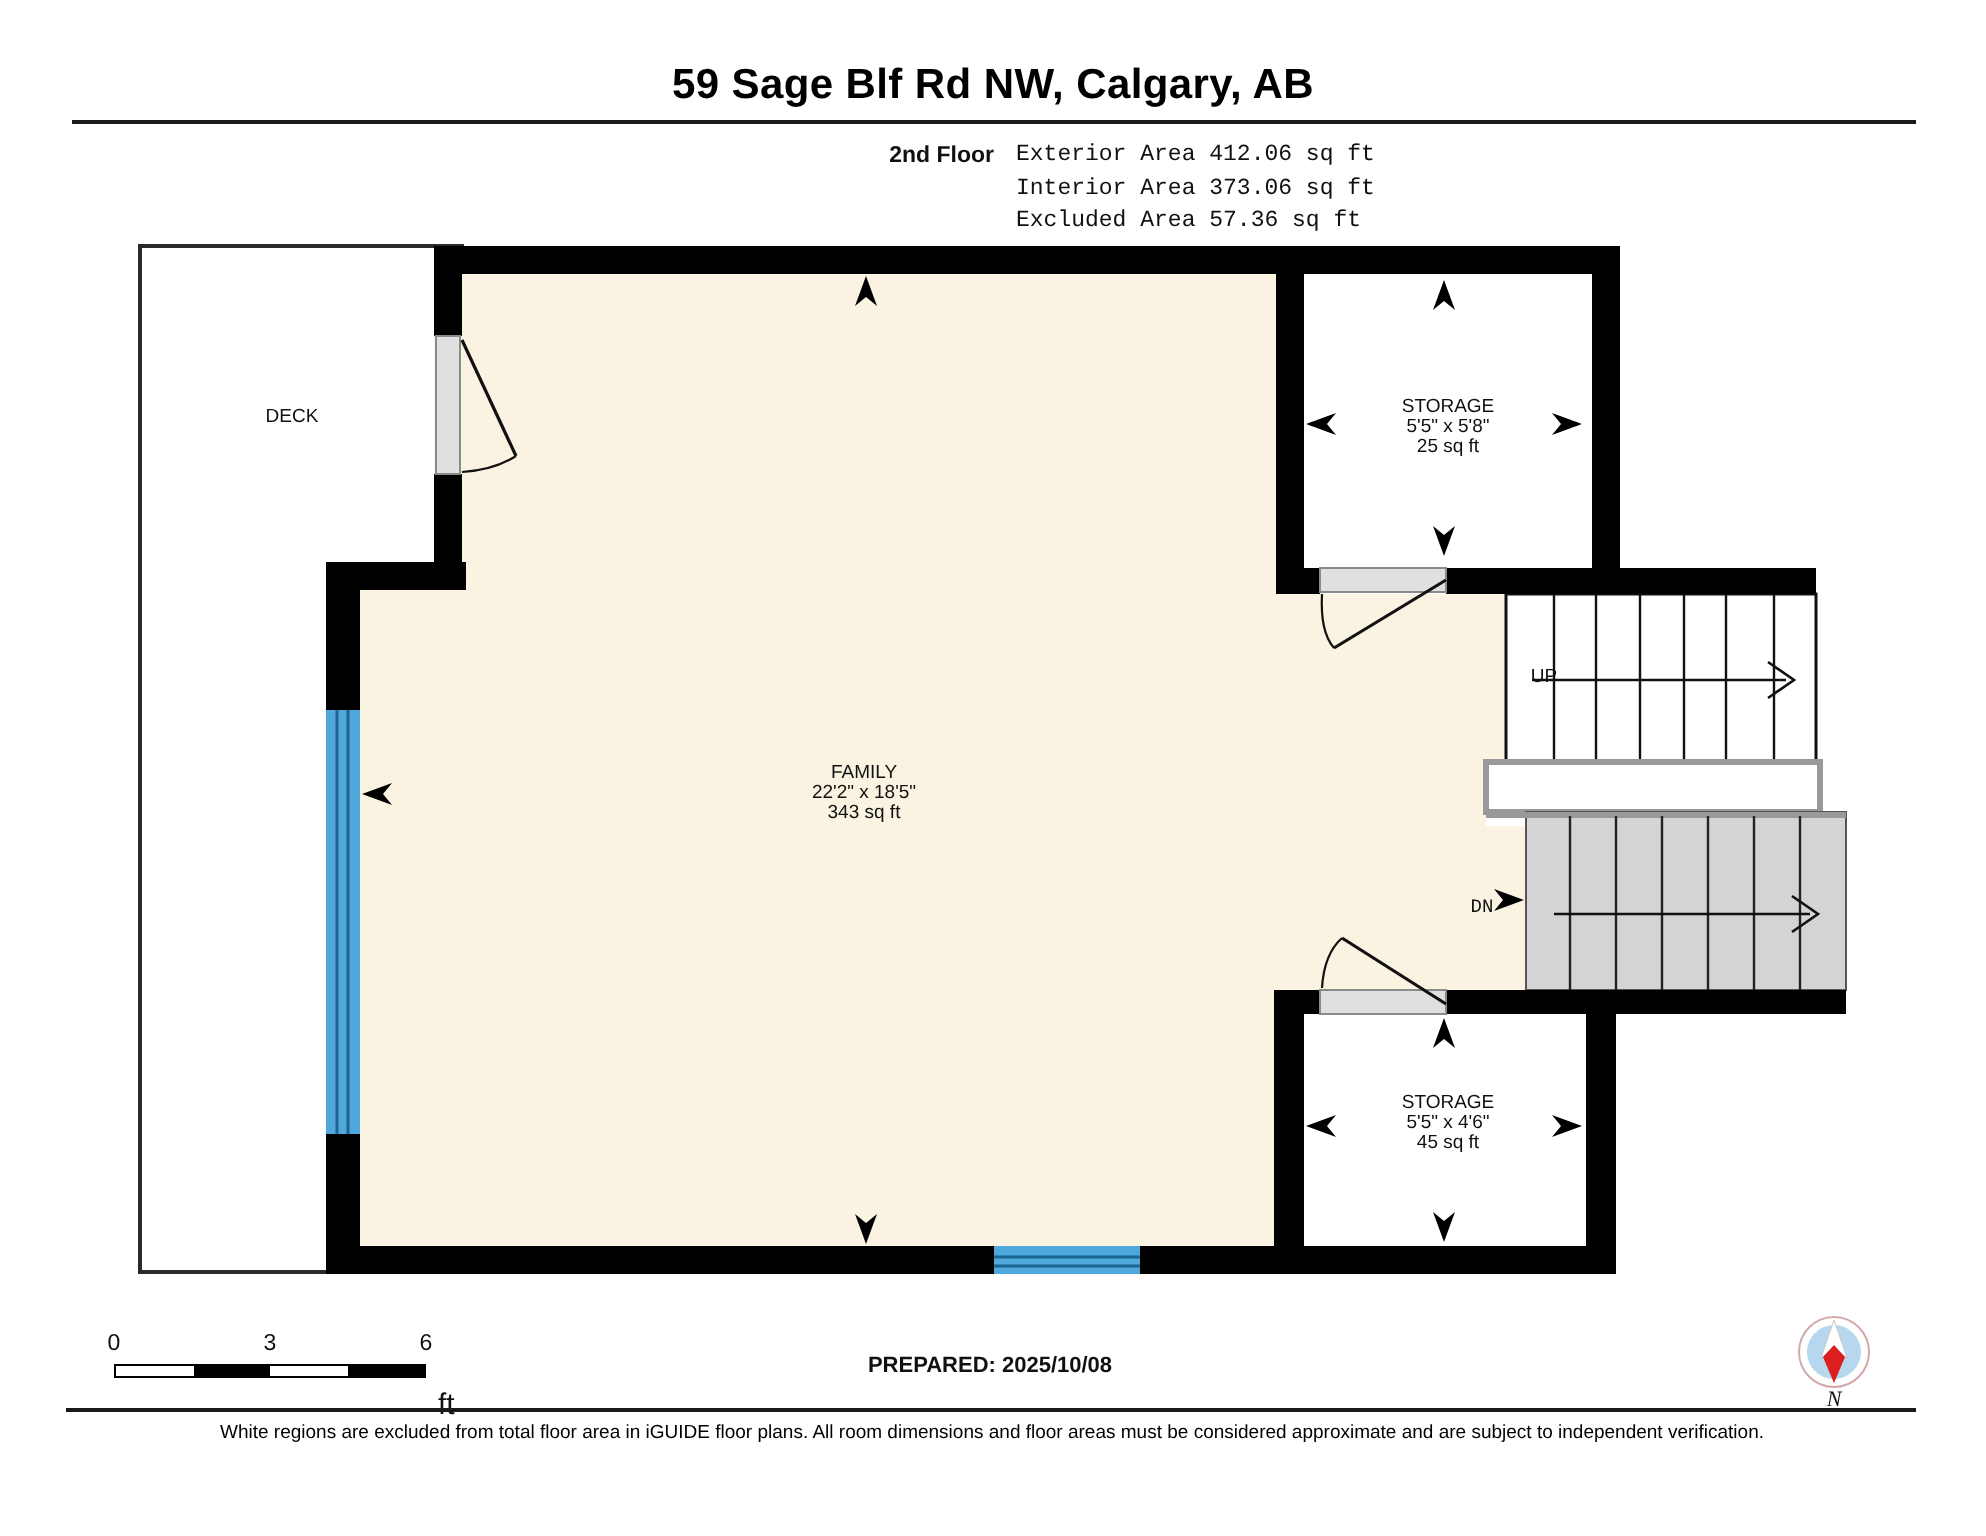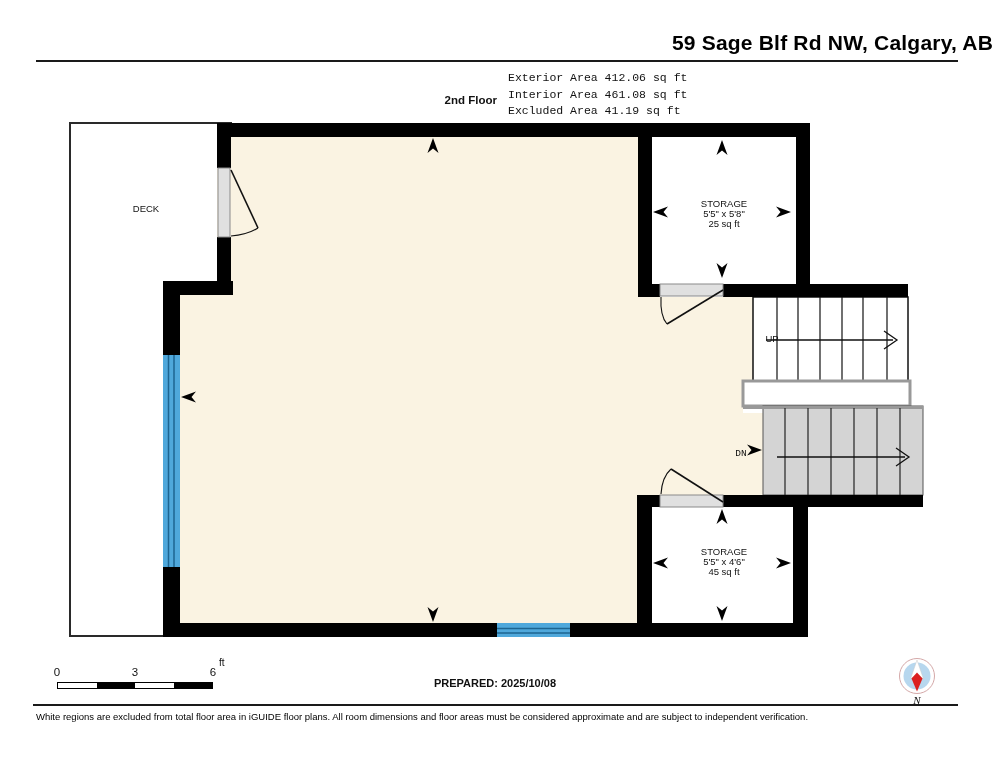--- a/index.html
+++ b/index.html
@@ -3,29 +3,29 @@
 <meta charset="utf-8">
 <style>
   html,body{margin:0;padding:0;background:#e9e9e9;}
   .page{
     position:relative;width:993px;height:768px;background:#ffffff;
     font-family:"Liberation Sans",sans-serif;color:#111;overflow:hidden;
     margin:0 auto;
   }
   .abs{position:absolute;}
   .title{
-    top:31px;left:0;width:100%;text-align:right;
+    top:31px;left:0;width:100%;text-align:center;
     font-size:21px;font-weight:bold;letter-spacing:.2px;color:#000;
   }
   .rule{height:2px;background:#1a1a1a;}
   .rule-top{top:60px;left:36px;width:922px;}
   .rule-bottom{top:704px;left:33px;width:925px;}
   .floor-label{
     top:70px;left:297px;width:200px;text-align:right;
-    font-size:11.5px;font-weight:bold;line-height:16.5px;margin-top:22px;
+    font-size:11.5px;font-weight:bold;line-height:16.5px;
   }
   .area-lines{top:70px;left:508px;font-size:11.5px;line-height:16.5px;font-family:Liberation Mono, monospace;}
   .room-label{
     text-align:center;font-size:9.5px;line-height:10px;color:#111;
   }
   .deck-label{top:204px;left:96px;width:100px;}
   .family-label{top:382px;left:362px;width:140px;}
   .storage1-label{top:199px;left:654px;width:140px;}
   .storage2-label{top:547px;left:654px;width:140px;}
   .up-label{top:334px;left:752px;width:40px;font-size:9.5px;}
@@ -33,45 +33,45 @@
   .svg-layer{top:0;left:0;width:993px;height:768px;}
   
   .scale-num{top:666px;width:22px;text-align:center;font-size:11.5px;}
   .scale-bar{
     top:682px;left:57px;width:156px;height:7px;
     border:1px solid #000;display:flex;box-sizing:border-box;
   }
   .scale-seg{flex:1 1 25%;height:100%;}
   .seg-w{background:#ffffff;}
   .seg-b{background:#000000;}
-  .scale-unit{top:657px;left:219px;font-size:10px;}
+  .scale-unit{top:694px;left:219px;font-size:15px;}
   .prepared{
     top:677px;left:395px;width:200px;text-align:center;
     font-size:11px;font-weight:bold;
   }
   .compass-n{
     top:694px;left:907px;width:20px;text-align:center;
     font-family:"Liberation Serif",serif;font-style:italic;font-size:11px;
   }
   .disclaimer{
-    top:711px;left:36px;width:920px;font-size:9.5px;color:#000;
+    top:711px;left:36px;width:920px;font-size:9.5px;color:#000;text-align:center;
   }
 </style>
 </head>
 <body>
 
 <div class="page">
 
   <div class="abs title">59 Sage Blf Rd NW, Calgary, AB</div>
   <div class="abs rule rule-top"></div>
   <div class="abs floor-label">2nd Floor</div>
   <div class="abs area-lines">
     <div>Exterior Area 412.06 sq ft</div>
-    <div>Interior Area 461.08 sq ft</div>
-    <div>Excluded Area 41.19 sq ft</div>
+    <div>Interior Area 373.06 sq ft</div>
+    <div>Excluded Area 57.36 sq ft</div>
   </div>
 
   <svg class="abs svg-layer" viewBox="0 0 993 768" xmlns="http://www.w3.org/2000/svg">
 
     <rect x="70" y="123" width="161" height="513" fill="#ffffff" stroke="#2a2a2a" stroke-width="2"></rect>
 
     <g fill="#faf3e2">
       <rect x="217" y="123" width="435" height="514"></rect>
       <rect x="163" y="281" width="54" height="356"></rect>
       <rect x="638" y="297" width="115" height="85"></rect>
@@ -183,20 +183,25 @@
     <g>
       <circle cx="917" cy="676" r="17.5" fill="#ffffff" stroke="#d4a8a8" stroke-width="1"></circle>
       <circle cx="917" cy="676" r="13.5" fill="#b7d7ee"></circle>
       <polygon points="917,660 923.5,679 917,674.5 910.5,679" fill="#ffffff" stroke="#c9c9c9" stroke-width="0.5"></polygon>
       <polygon points="917,672.5 922.5,678.5 917,691.5 911.5,678.5" fill="#db1f1f"></polygon>
     </g>
   </svg>
 
   <div class="abs room-label deck-label">DECK</div>
 
+  <div class="abs room-label family-label">
+    <div>FAMILY</div>
+    <div>22'2" x 18'5"</div>
+    <div>343 sq ft</div>
+  </div>
 
   <div class="abs room-label storage1-label">
     <div>STORAGE</div>
     <div>5'5" x 5'8"</div>
     <div>25 sq ft</div>
   </div>
 
   <div class="abs room-label storage2-label">
     <div>STORAGE</div>
     <div>5'5" x 4'6"</div>

